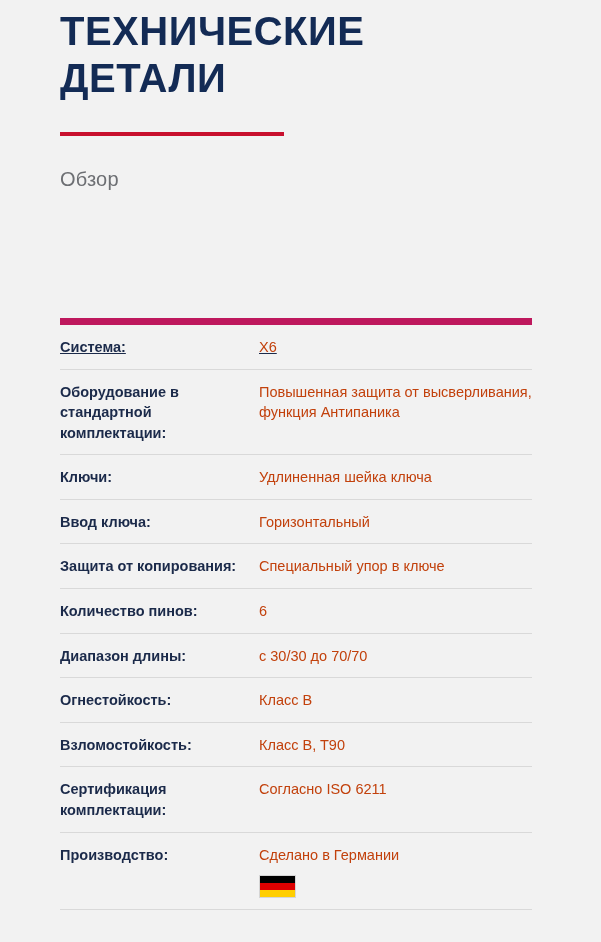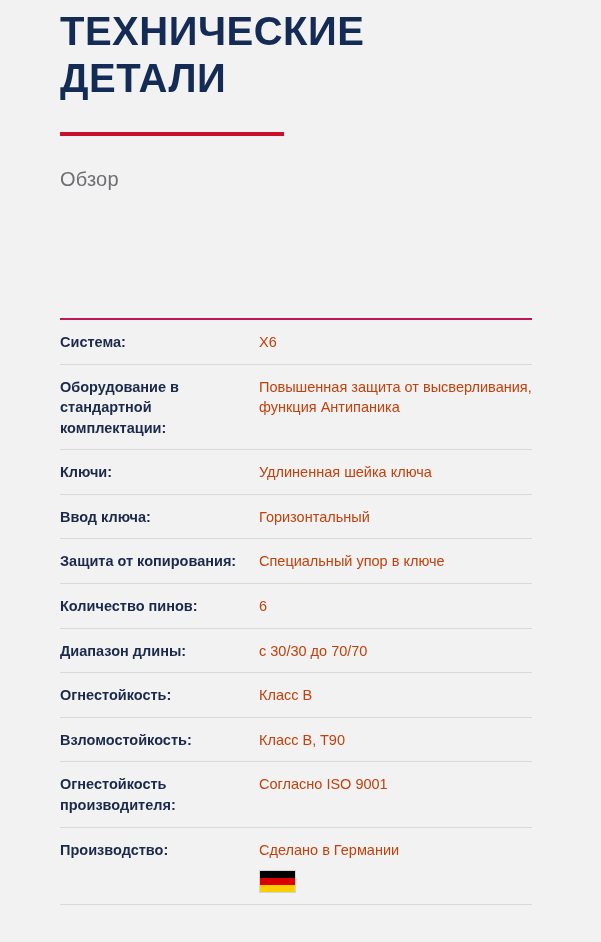--- a/index.html
+++ b/index.html
@@ -48,21 +48,22 @@
     position: absolute;
     left: 60px;
     top: 318px;
     width: 472px;
     border-collapse: collapse;
   }
   .spec-table tr {
     border-bottom: 1px solid #d9d9d9;
   }
   .spec-table tr:first-child {
-    border-top: 2px solid #be185d;
+    border-top: 7px solid #be185d;
+    text-decoration: underline;
   }
   .spec-table td {
     vertical-align: top;
     padding: 12px 0 11px 0;
     font-size: 14.5px;
     line-height: 1.42;
   }
   .spec-label {
     width: 185px;
     font-weight: bold;
@@ -128,22 +129,22 @@
       </tr>
       <tr>
         <td class="spec-label">Огнестойкость:</td>
         <td class="spec-value">Класс B</td>
       </tr>
       <tr>
         <td class="spec-label">Взломостойкость:</td>
         <td class="spec-value">Класс B, T90</td>
       </tr>
       <tr>
-        <td class="spec-label">Огнестойкость производителя:</td>
-        <td class="spec-value">Согласно ISO 9001</td>
+        <td class="spec-label">Сертификация комплектации:</td>
+        <td class="spec-value">Согласно ISO 6211</td>
       </tr>
       <tr>
         <td class="spec-label">Производство:</td>
         <td class="spec-value">
           <span>Сделано в Германии</span>
           <span class="flag"></span>
         </td>
       </tr>
     </tbody>
   </table>

